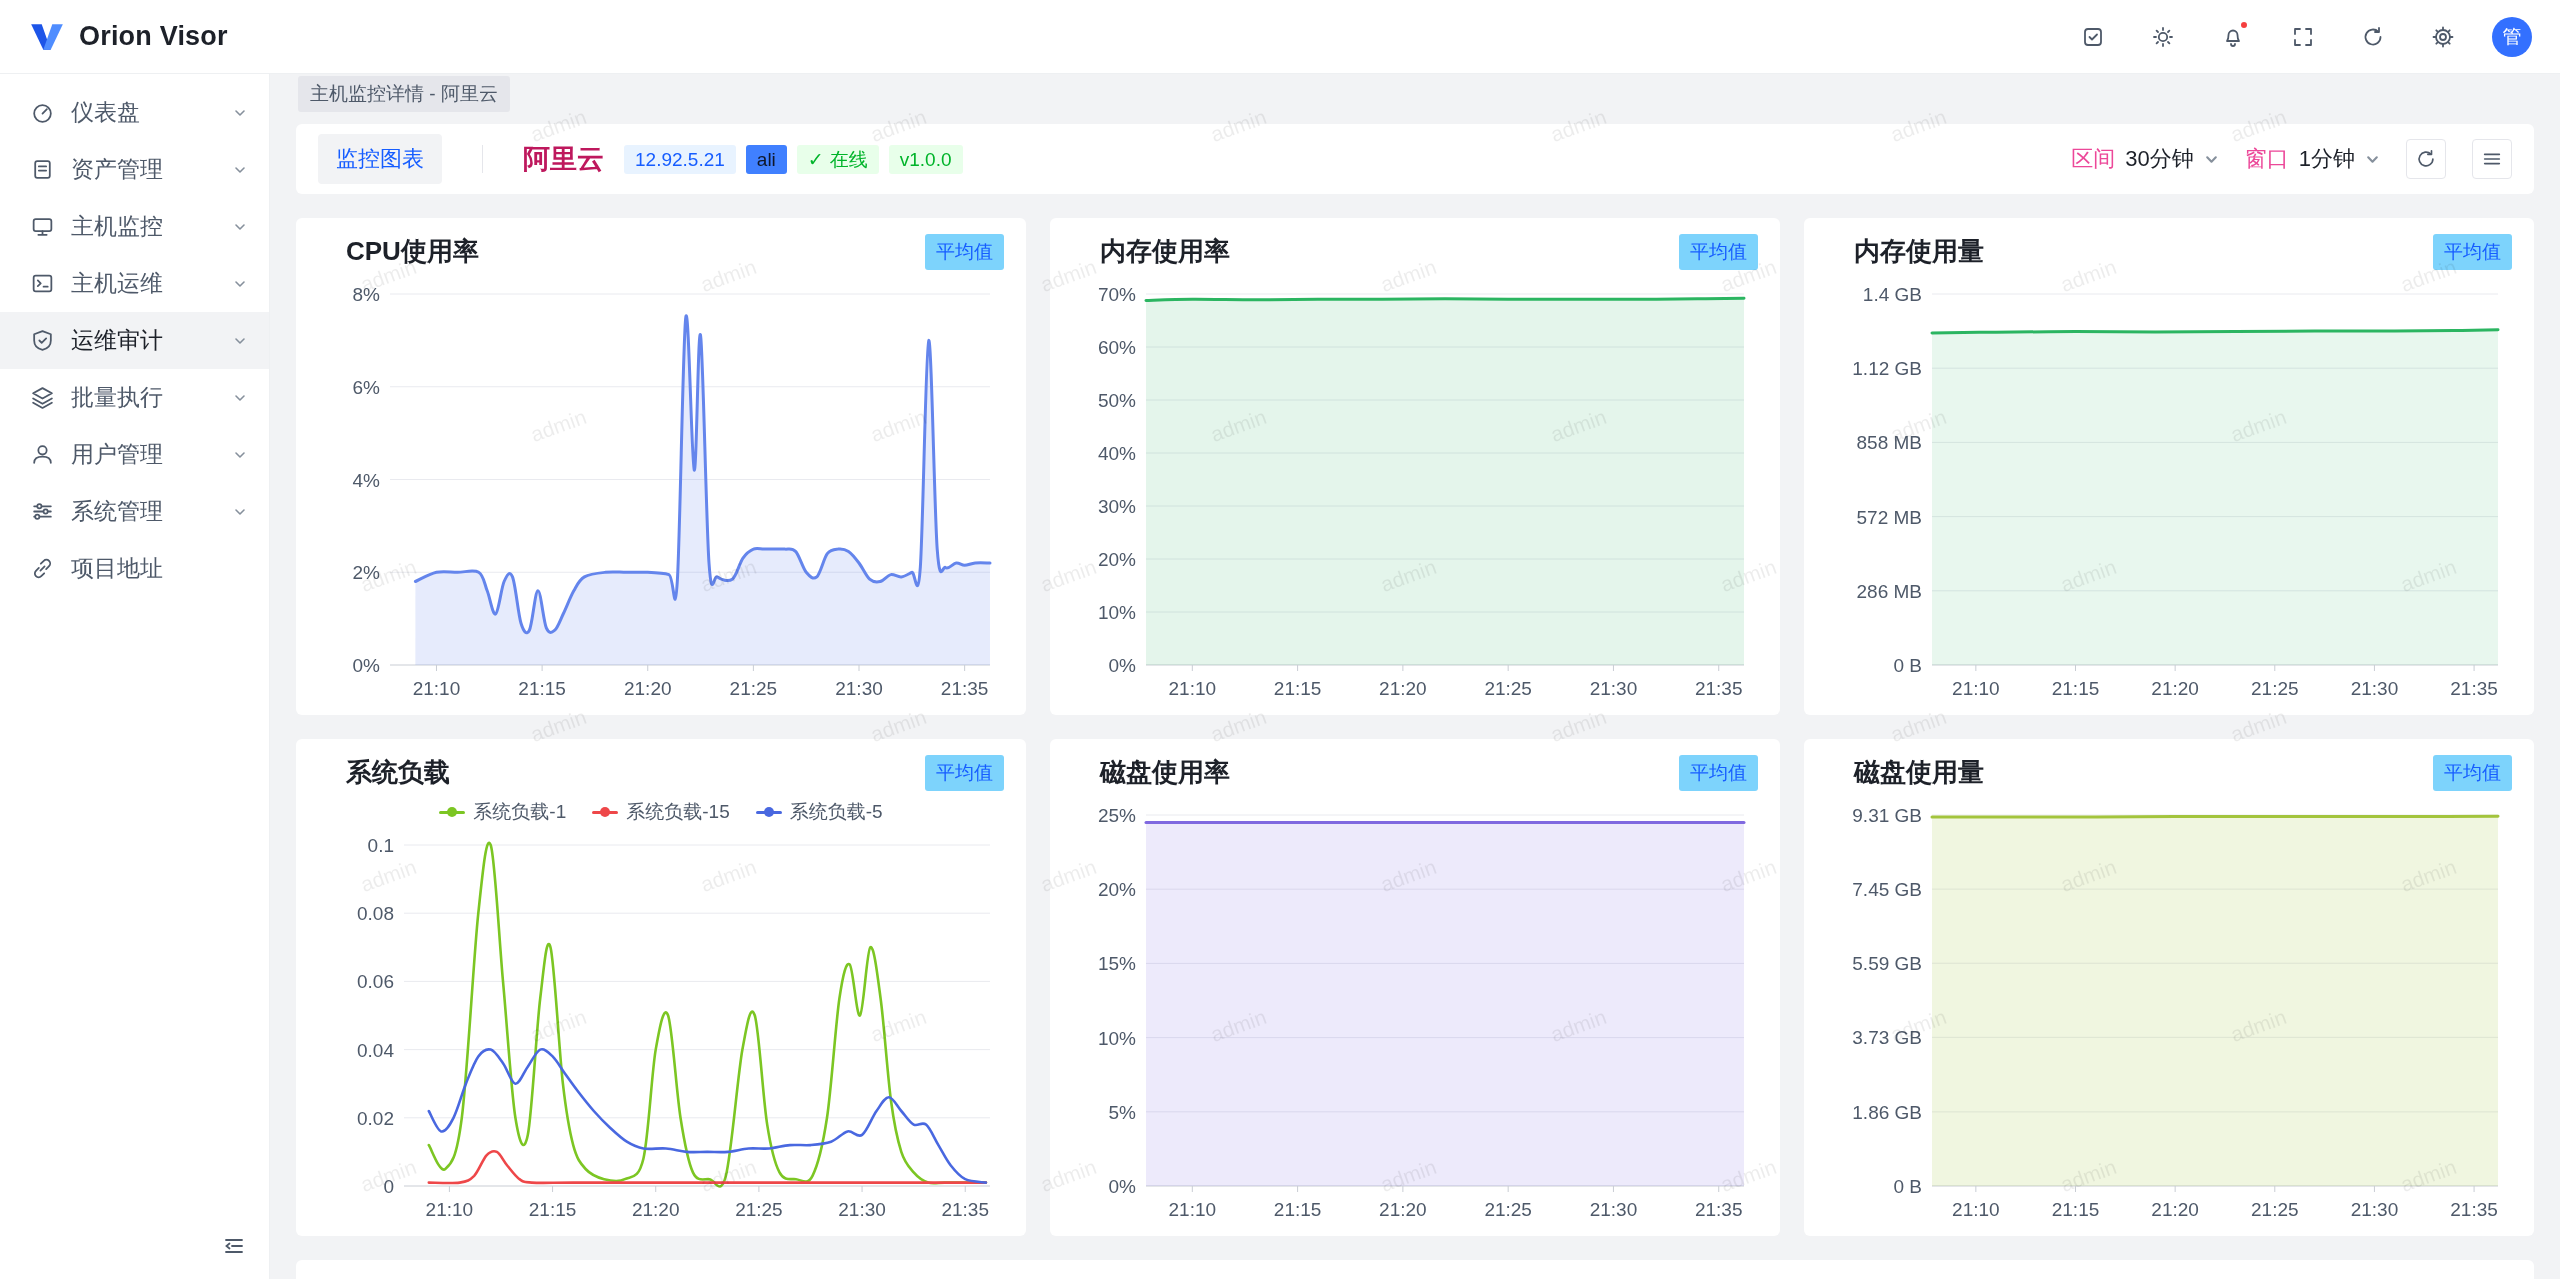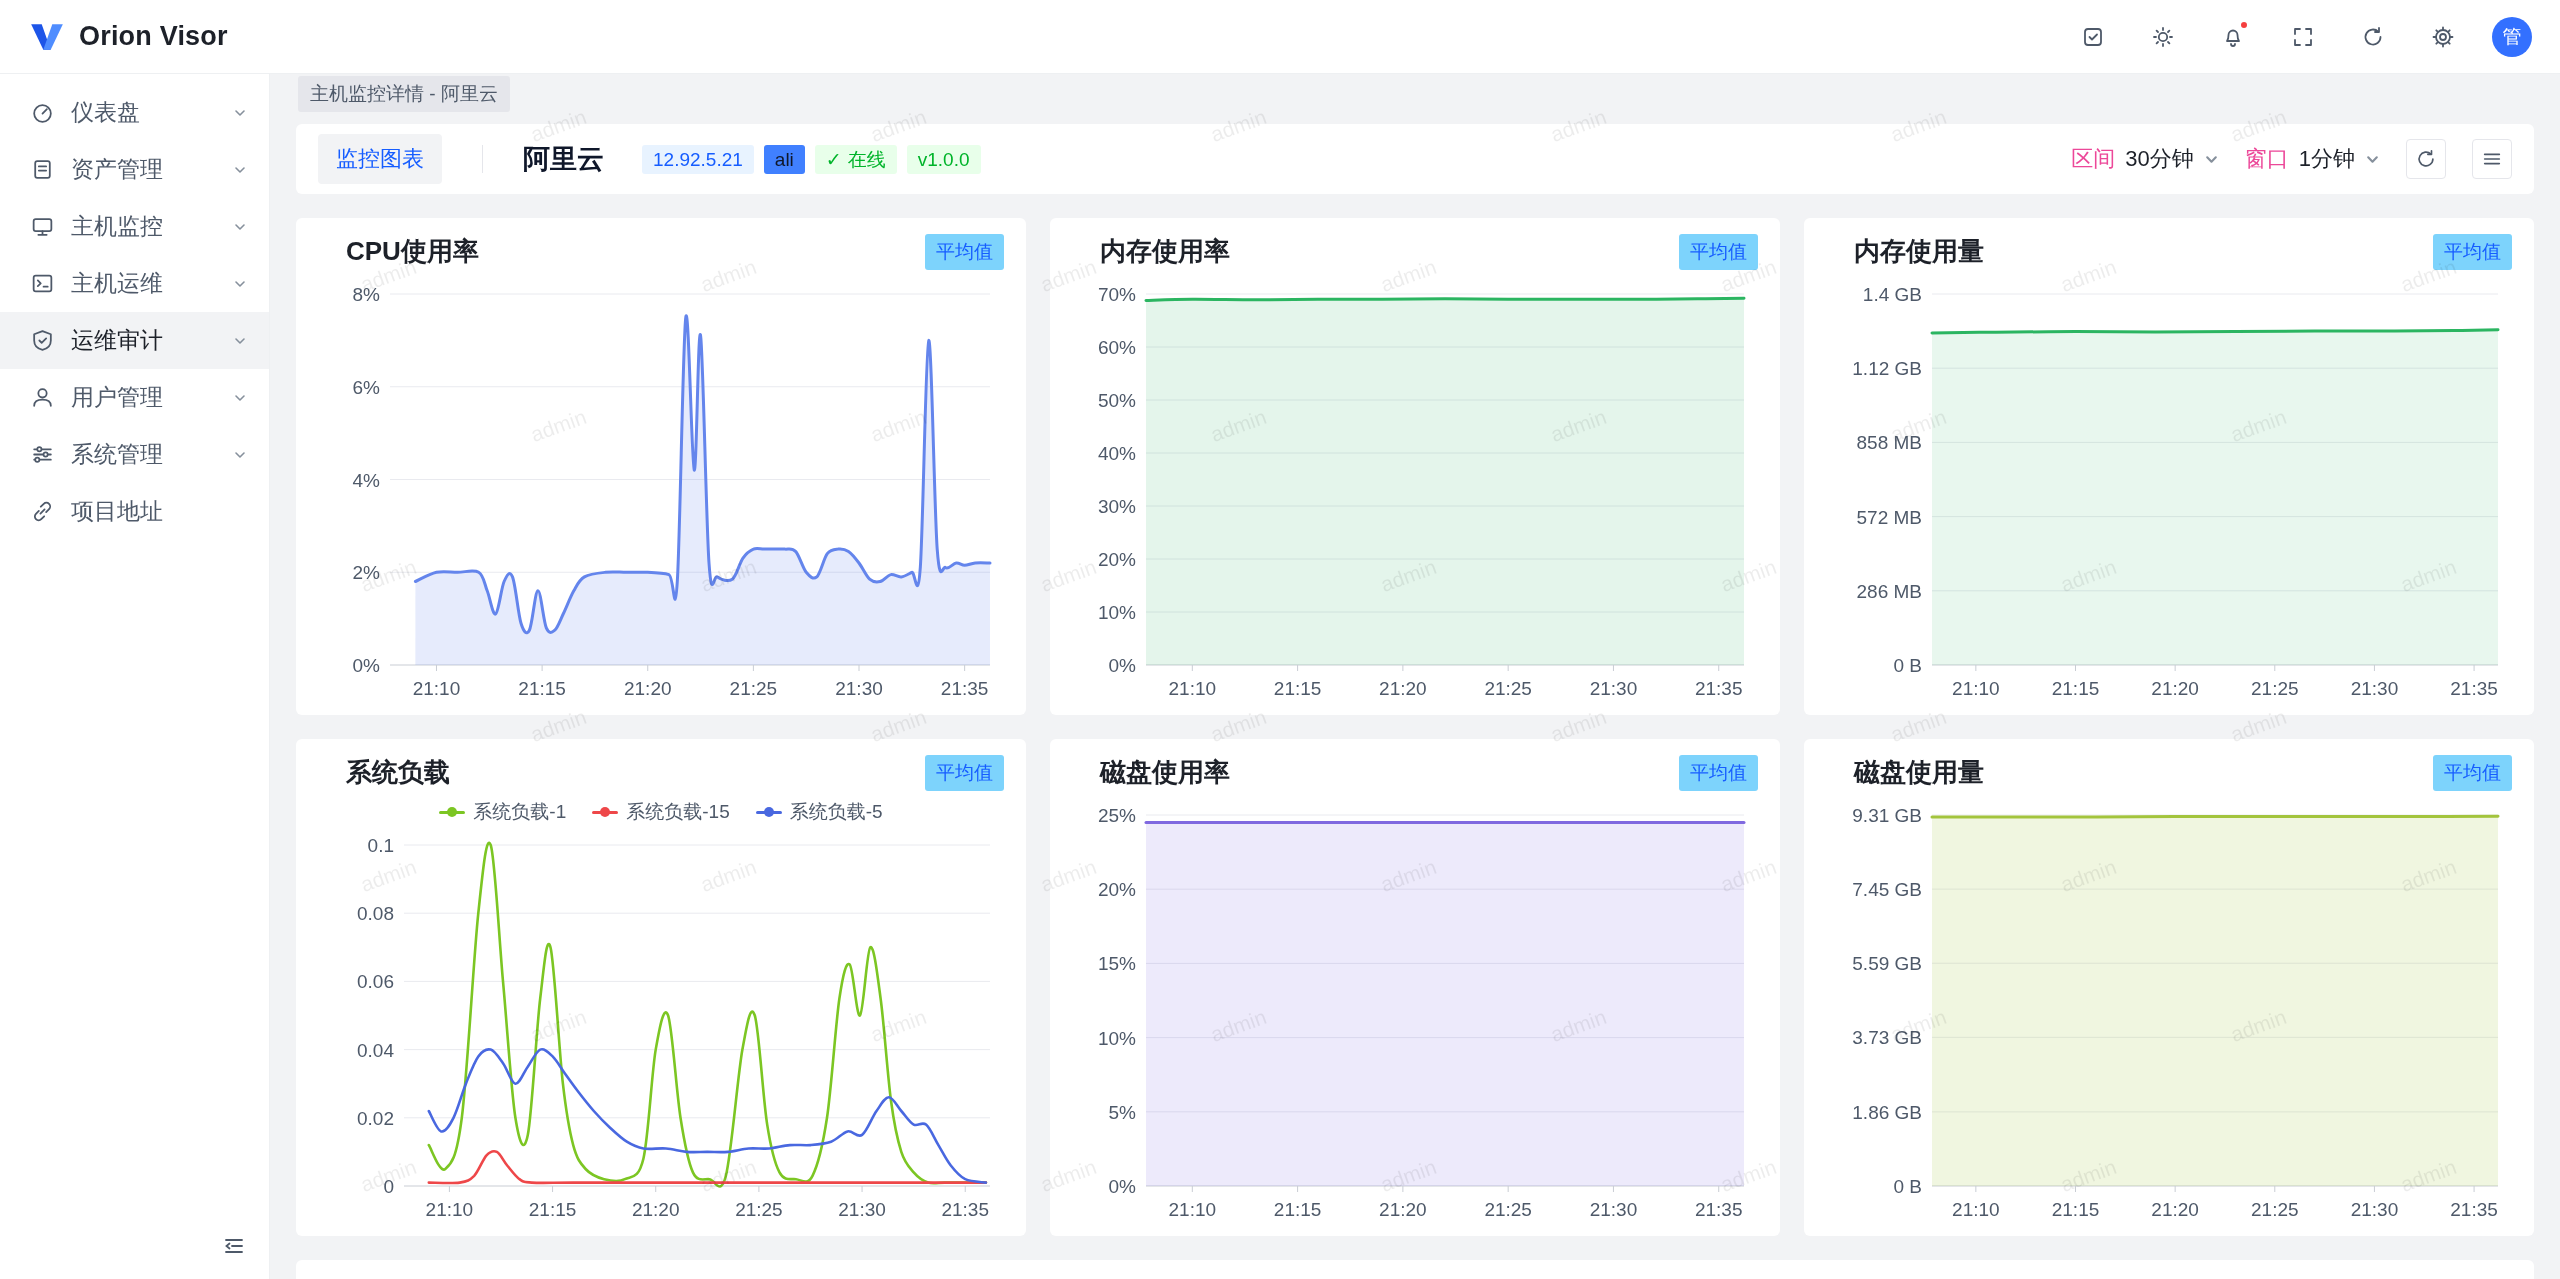--- a/index.html
+++ b/index.html
@@ -43,21 +43,21 @@
   .crumb-chip { background:#e5e6eb; color:#4e5969; font-size:19px; padding:5px 12px; border-radius:3px; cursor:pointer; }
 
   .content { padding:10px 26px 0; }
 
   
   .header-card { background:#fff; border-radius:6px; height:70px; display:flex; align-items:center;
                  padding:0 22px; margin-bottom:24px; position:relative; z-index:1;gap:20px; }
   .chart-view-btn { background:#f2f3f5; color:#165dff; border:none; border-radius:4px; font-size:22px;
                     padding:10px 18px; cursor:pointer; font-family:inherit; }
   .v-divider { width:1px; height:28px; background:#e5e6eb; margin:0 20px; }
-  .host-name { font-size:27px; font-weight:700; color:#0f172a; margin-right:18px; }
+  .host-name { font-size:27px; font-weight:700; color:#be185d; }
   .tags { display:flex; align-items:center; gap:10px; }
   .tag { font-size:19px; padding:5px 11px; border-radius:3px; line-height:1; display:flex; align-items:center; gap:6px; }
   .tag-blue { background:#e8f3ff; color:#165dff;text-align:center; }
   .tag-solid { background:#4080ff; color:#0f172a; }
   .tag-green { background:#e8ffea; color:#00b42a; }
   .header-right { margin-left:auto; display:flex; align-items:center; gap:26px; }
   .select-ctl { display:flex; align-items:center; gap:10px; font-size:22px; cursor:pointer; }
   .select-ctl .lbl { color:#ec4899; }
   .select-ctl .val { color:#1d2129; }
   .select-ctl svg { stroke:#86909c; fill:none; stroke-width:2; stroke-linecap:round; stroke-linejoin:round; }
@@ -176,20 +176,31 @@
       <span class="chev"><svg width="14" height="14" viewBox="0 0 14 14">
             <path d="M3 5l4 4 4-4" fill="none" stroke-width="1.6"></path>
           </svg></span>
     </div>
     <div class="menu-item active">
       <svg width="25" height="25" viewBox="0 0 24 24">
           <path d="M12 3l8 3v6c0 5-3.6 8-8 9-4.4-1-8-4-8-9V6Z"></path>
           <path d="M9 12l2.2 2.2L15.5 10"></path>
         </svg>
       <span>运维审计</span>
+      <span class="chev"><svg width="14" height="14" viewBox="0 0 14 14">
+            <path d="M3 5l4 4 4-4" fill="none" stroke-width="1.6"></path>
+          </svg></span>
+    </div>
+    <div class="menu-item">
+      <svg width="25" height="25" viewBox="0 0 24 24">
+          <path d="M12 3l9 5-9 5-9-5Z"></path>
+          <path d="M3 13l9 5 9-5"></path>
+          <path d="M3 17l9 5 9-5"></path>
+        </svg>
+      <span>批量执行</span>
       <span class="chev"><svg width="14" height="14" viewBox="0 0 14 14">
             <path d="M3 5l4 4 4-4" fill="none" stroke-width="1.6"></path>
           </svg></span>
     </div>
     <div class="menu-item">
       <svg width="25" height="25" viewBox="0 0 24 24">
           <circle cx="12" cy="8" r="4"></circle>
           <path d="M4 20c0-4.4 4-6 8-6s8 1.6 8 6"></path>
         </svg>
       <span>用户管理</span>

